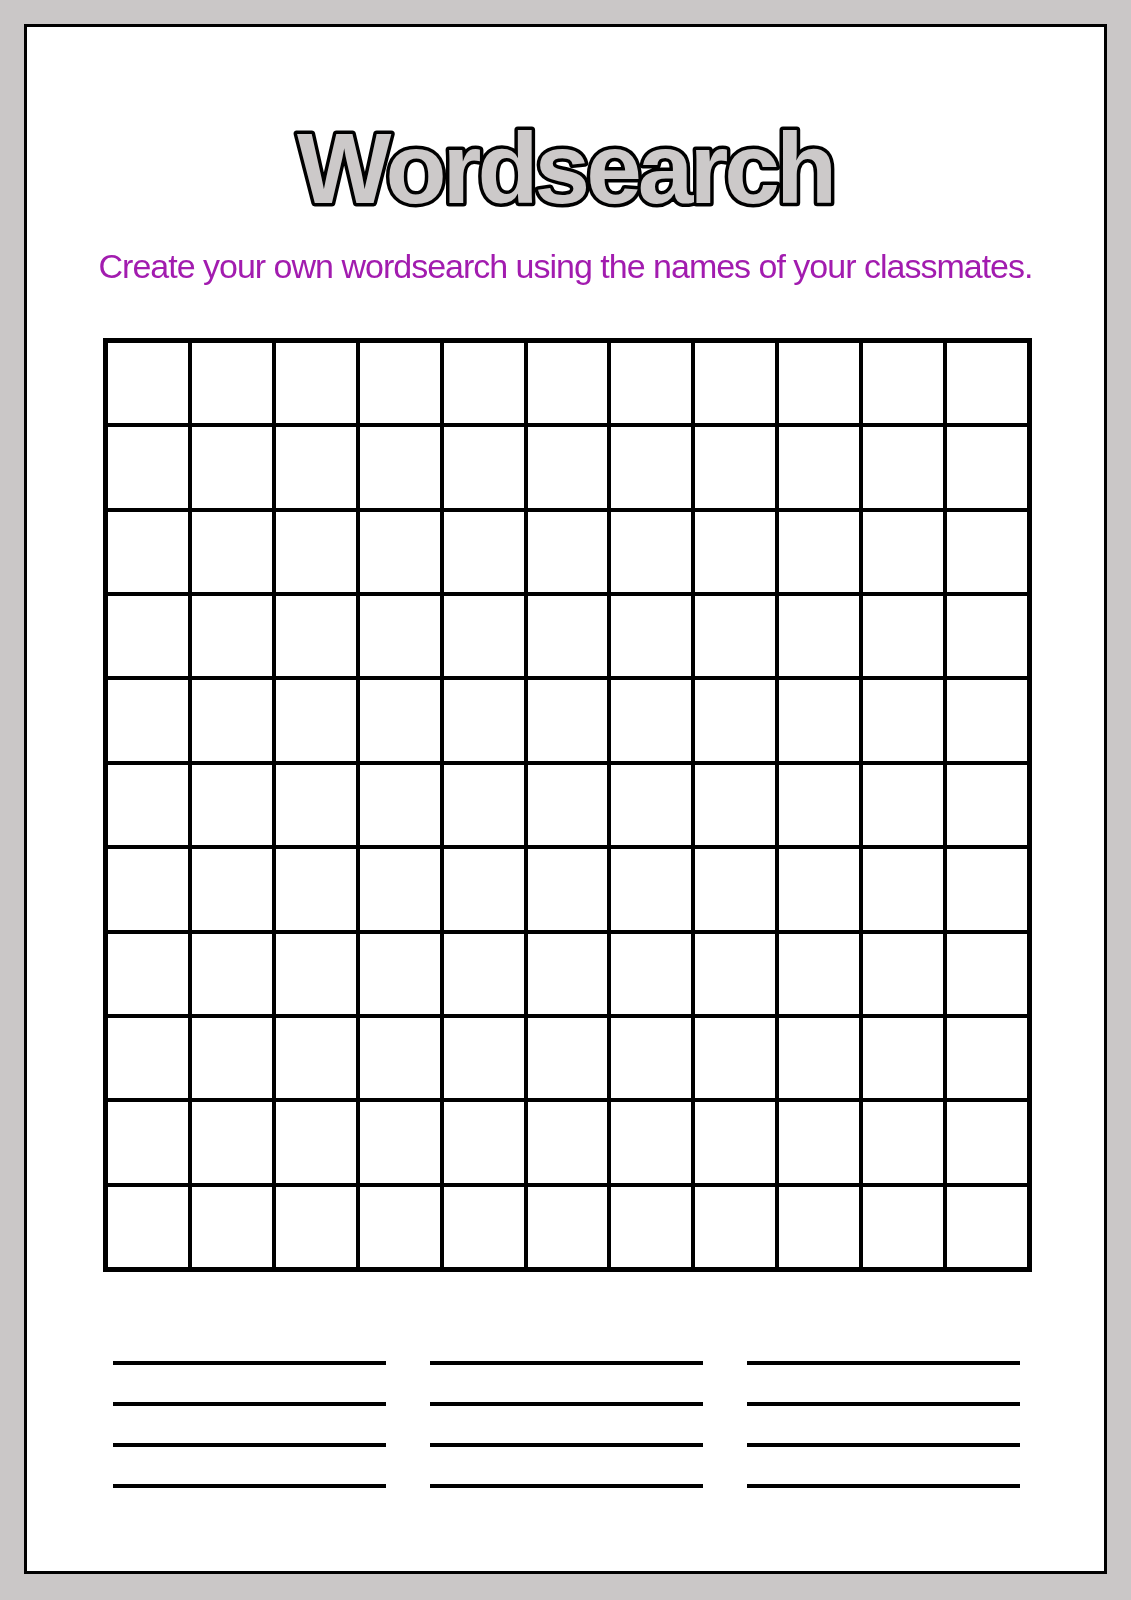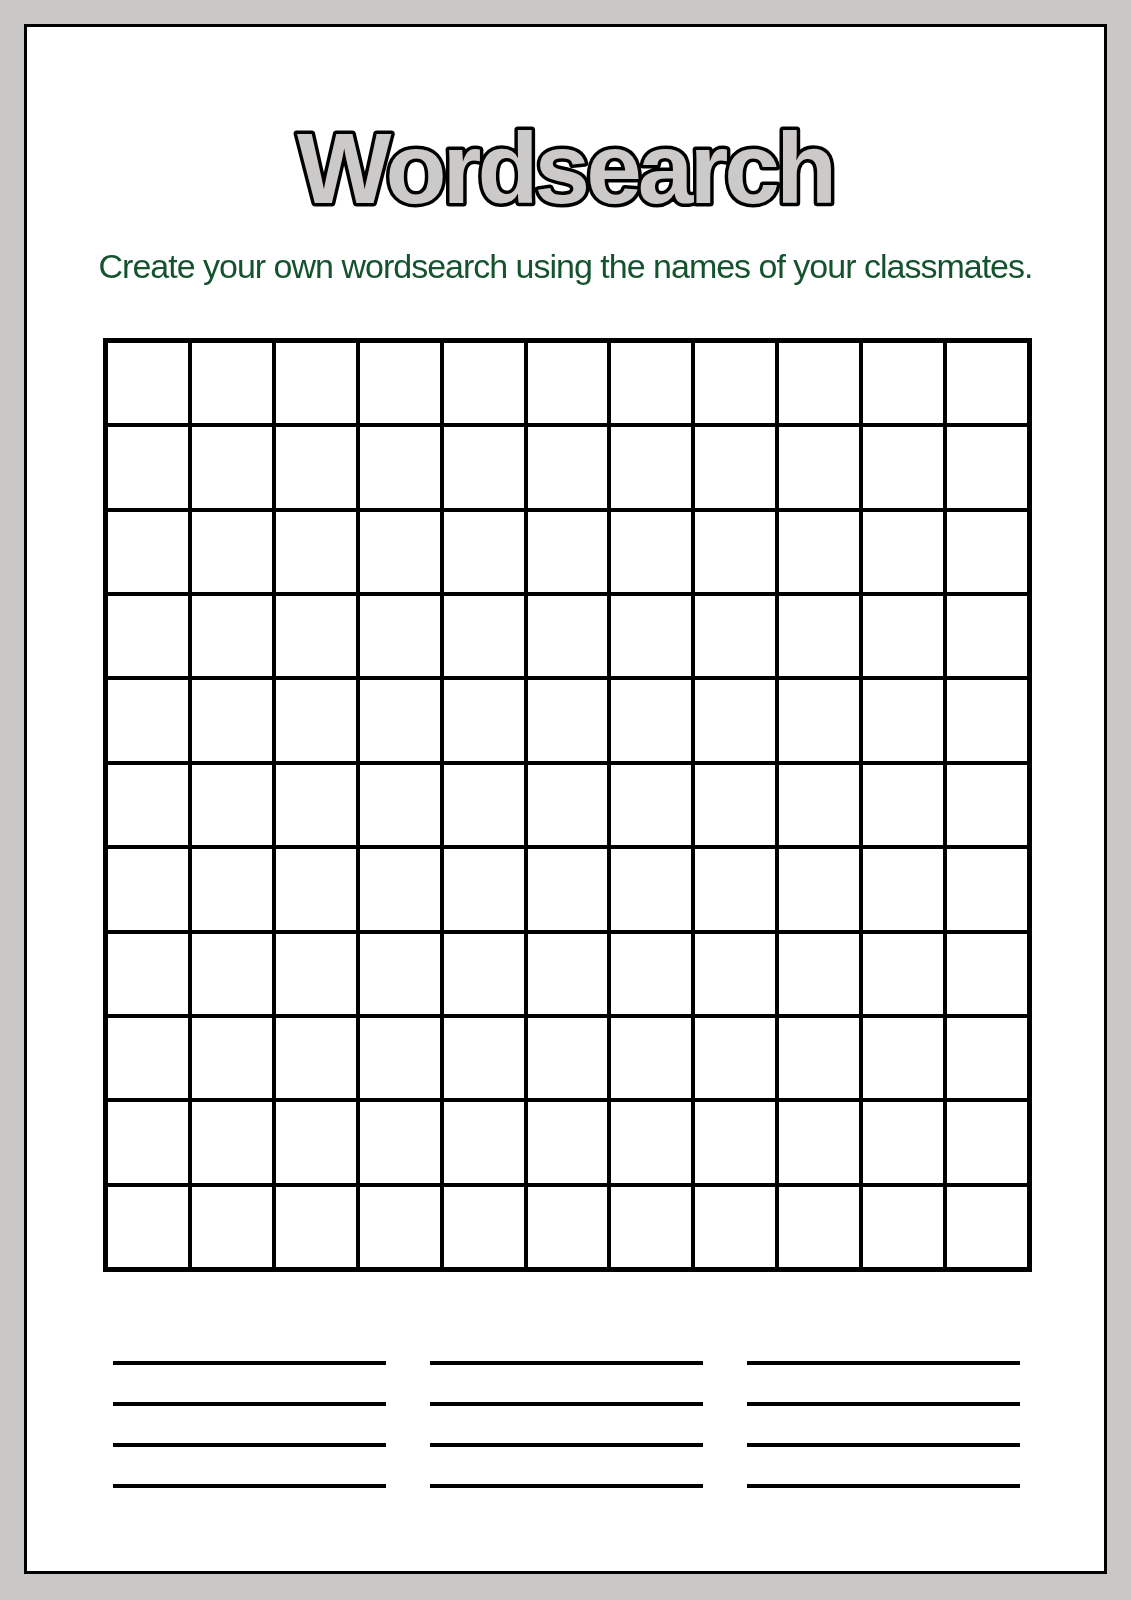--- a/index.html
+++ b/index.html
@@ -52,21 +52,21 @@
     text-anchor: middle;
   }
   .instruction {
     position: absolute;
     left: 0;
     top: 220px;
     width: 1077px;
     text-align: center;
     font-size: 34px;
     letter-spacing: -1px;
-    color: #14532d;
+    color: #a21caf;
     white-space: nowrap;
   }
   .wordsearch-grid {
     position: absolute;
     left: 76px;
     top: 311px;
     width: 929px;
     height: 934px;
     box-sizing: border-box;
     border: 3px solid #000000;

